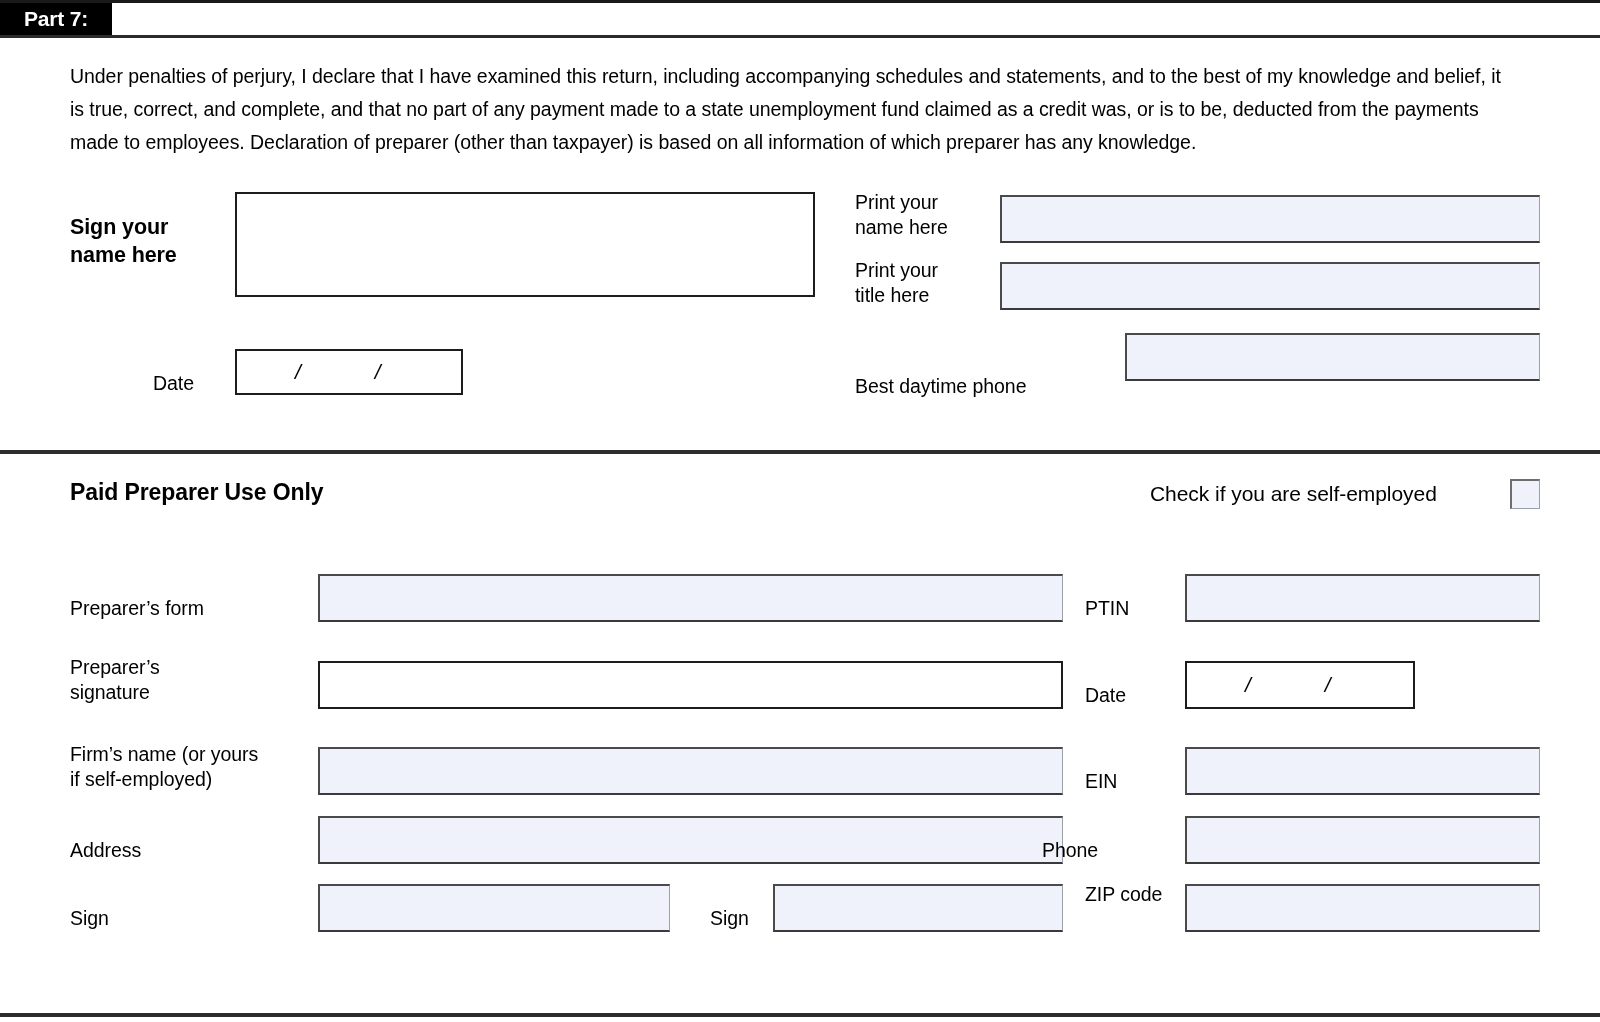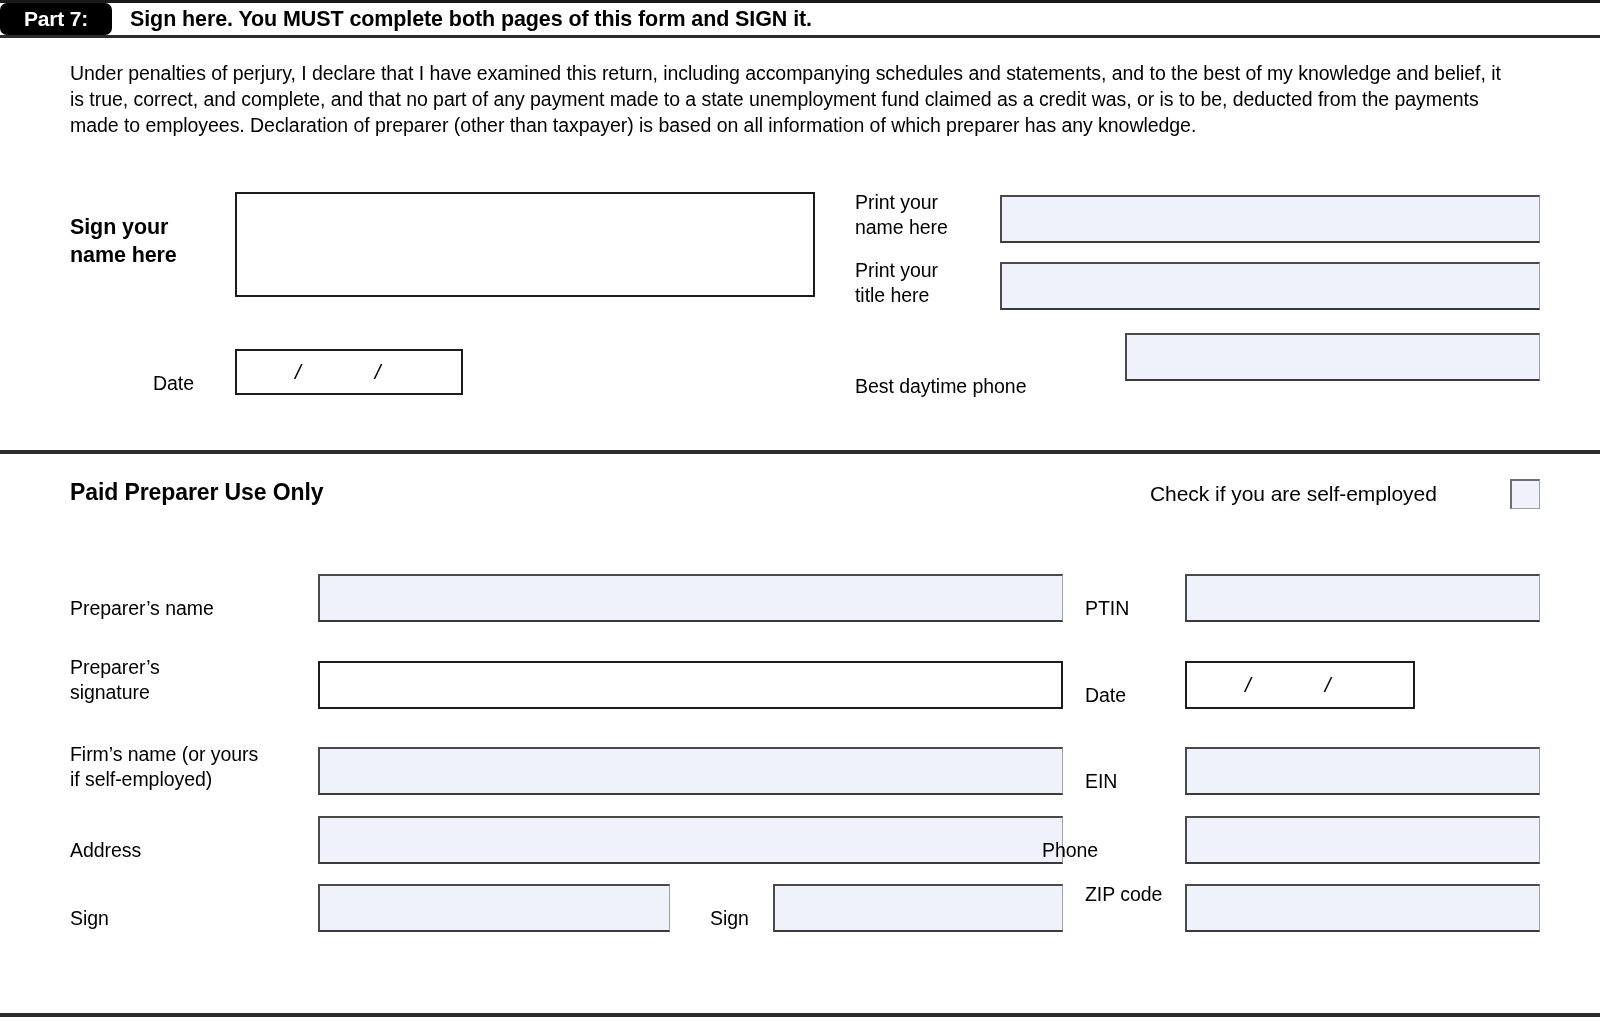--- a/index.html
+++ b/index.html
@@ -34,42 +34,41 @@
     top: 0;
     width: 112px;
     height: 32px;
     background: #000000;
     color: #ffffff;
     font-weight: bold;
     font-size: 21px;
     line-height: 32px;
     text-align: center;
     letter-spacing: -0.2px;
-    border-radius: 7px;
   }
   .part-title {
     position: absolute;
     left: 130px;
     top: 0;
     height: 32px;
     line-height: 32px;
     font-weight: bold;
     font-size: 21.5px;
     letter-spacing: -0.1px;
     white-space: nowrap;
   }
 
   
   .declaration {
     position: absolute;
     left: 70px;
     top: 60px;
     width: 1450px;
     font-size: 19.5px;
-    line-height: 26px;
+    line-height: 33px;
     letter-spacing: -0.05px;
   }
 
   
   .field-filled {
     position: absolute;
     background: #eff2fb;
     border: 1px solid #9aa0ae;
     border-top: 2px solid #4a4a4a;
     border-left: 2px solid #4a4a4a;
@@ -124,21 +123,20 @@
     border-top: 2px solid #6e6e6e;
     border-left: 2px solid #6e6e6e;
     box-sizing: border-box;
   }
 </style>
 </head>
 <body>
 
 <div class="part-header">
   <div class="part-tag">Part 7:</div>
-  <div class="part-title">Sign here. You MUST complete both pages of this form and SIGN it.</div>
 </div>
 
 <div class="declaration">Under penalties of perjury, I declare that I have examined this return, including accompanying schedules and statements, and to the best of my knowledge and belief, it is true, correct, and complete, and that no part of any payment made to a state unemployment fund claimed as a credit was, or is to be, deducted from the payments made to employees. Declaration of preparer (other than taxpayer) is based on all information of which preparer has any knowledge.</div>
 
 <div class="label-bold" style="left:70px; top:213px; width:165px;">Sign your
 name here</div>
 
 <div class="field-white" style="left:235px; top:192px; width:580px; height:105px;">
   <span style="position:absolute; left:10px; top:6px; font-size:19px;"></span>
 </div>
@@ -170,21 +168,21 @@
 </div>
 
 <div class="rule" style="top:450px;"></div>
 
 <div class="label-bold" style="left:70px; top:478px; font-size:23px;">Paid Preparer Use Only</div>
 
 <div class="label" style="left:1150px; top:481px; font-size:21px;">Check if you are self-employed</div>
 
 <div class="checkbox" style="left:1510px; top:479px;"></div>
 
-<div class="label" style="left:70px; top:596px;">Preparer’s name</div>
+<div class="label" style="left:70px; top:596px;">Preparer’s form</div>
 <div class="field-filled" style="left:318px; top:574px; width:745px; height:48px;">
   <span style="position:absolute; left:8px; top:10px; font-size:19px;"></span>
 </div>
 <div class="label" style="left:1085px; top:596px;text-align:right;">PTIN</div>
 <div class="field-filled" style="left:1185px; top:574px; width:355px; height:48px;">
   <span style="position:absolute; left:8px; top:10px; font-size:19px;"></span>
 </div>
 
 <div class="label" style="left:70px; top:655px;">Preparer’s
 signature</div>

